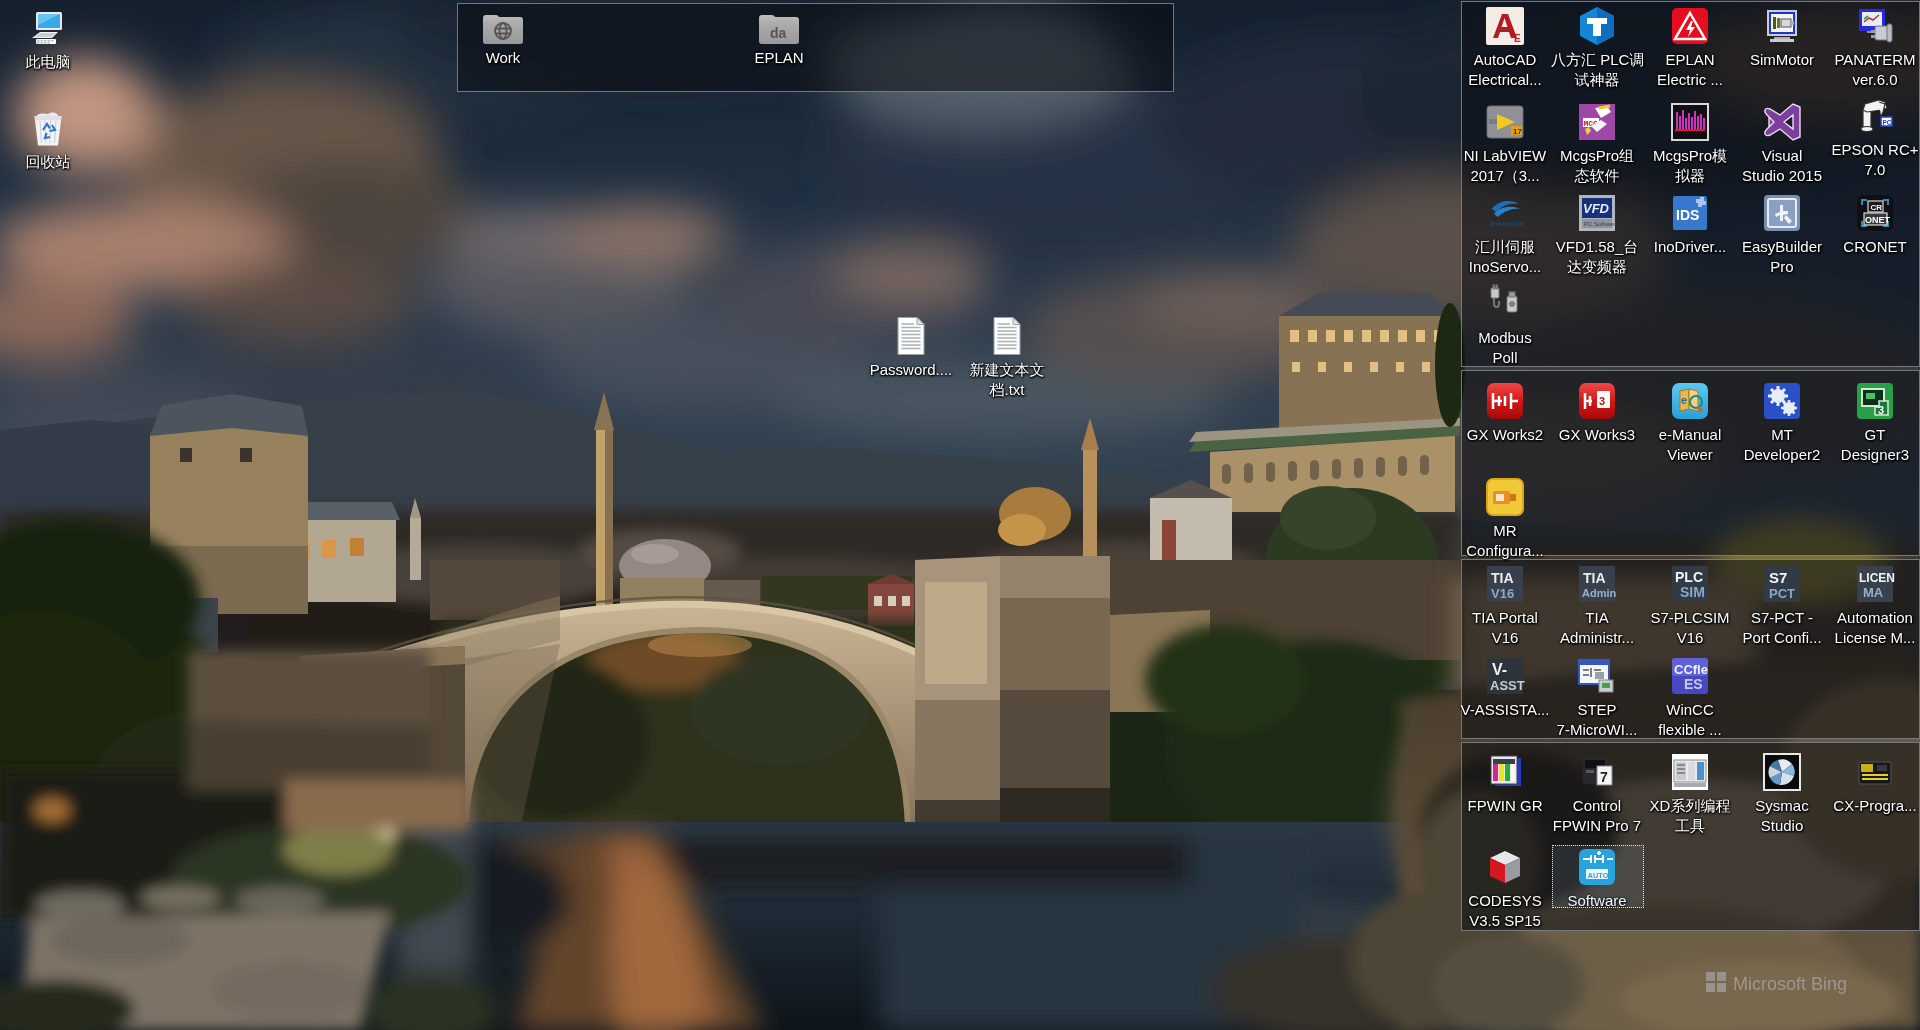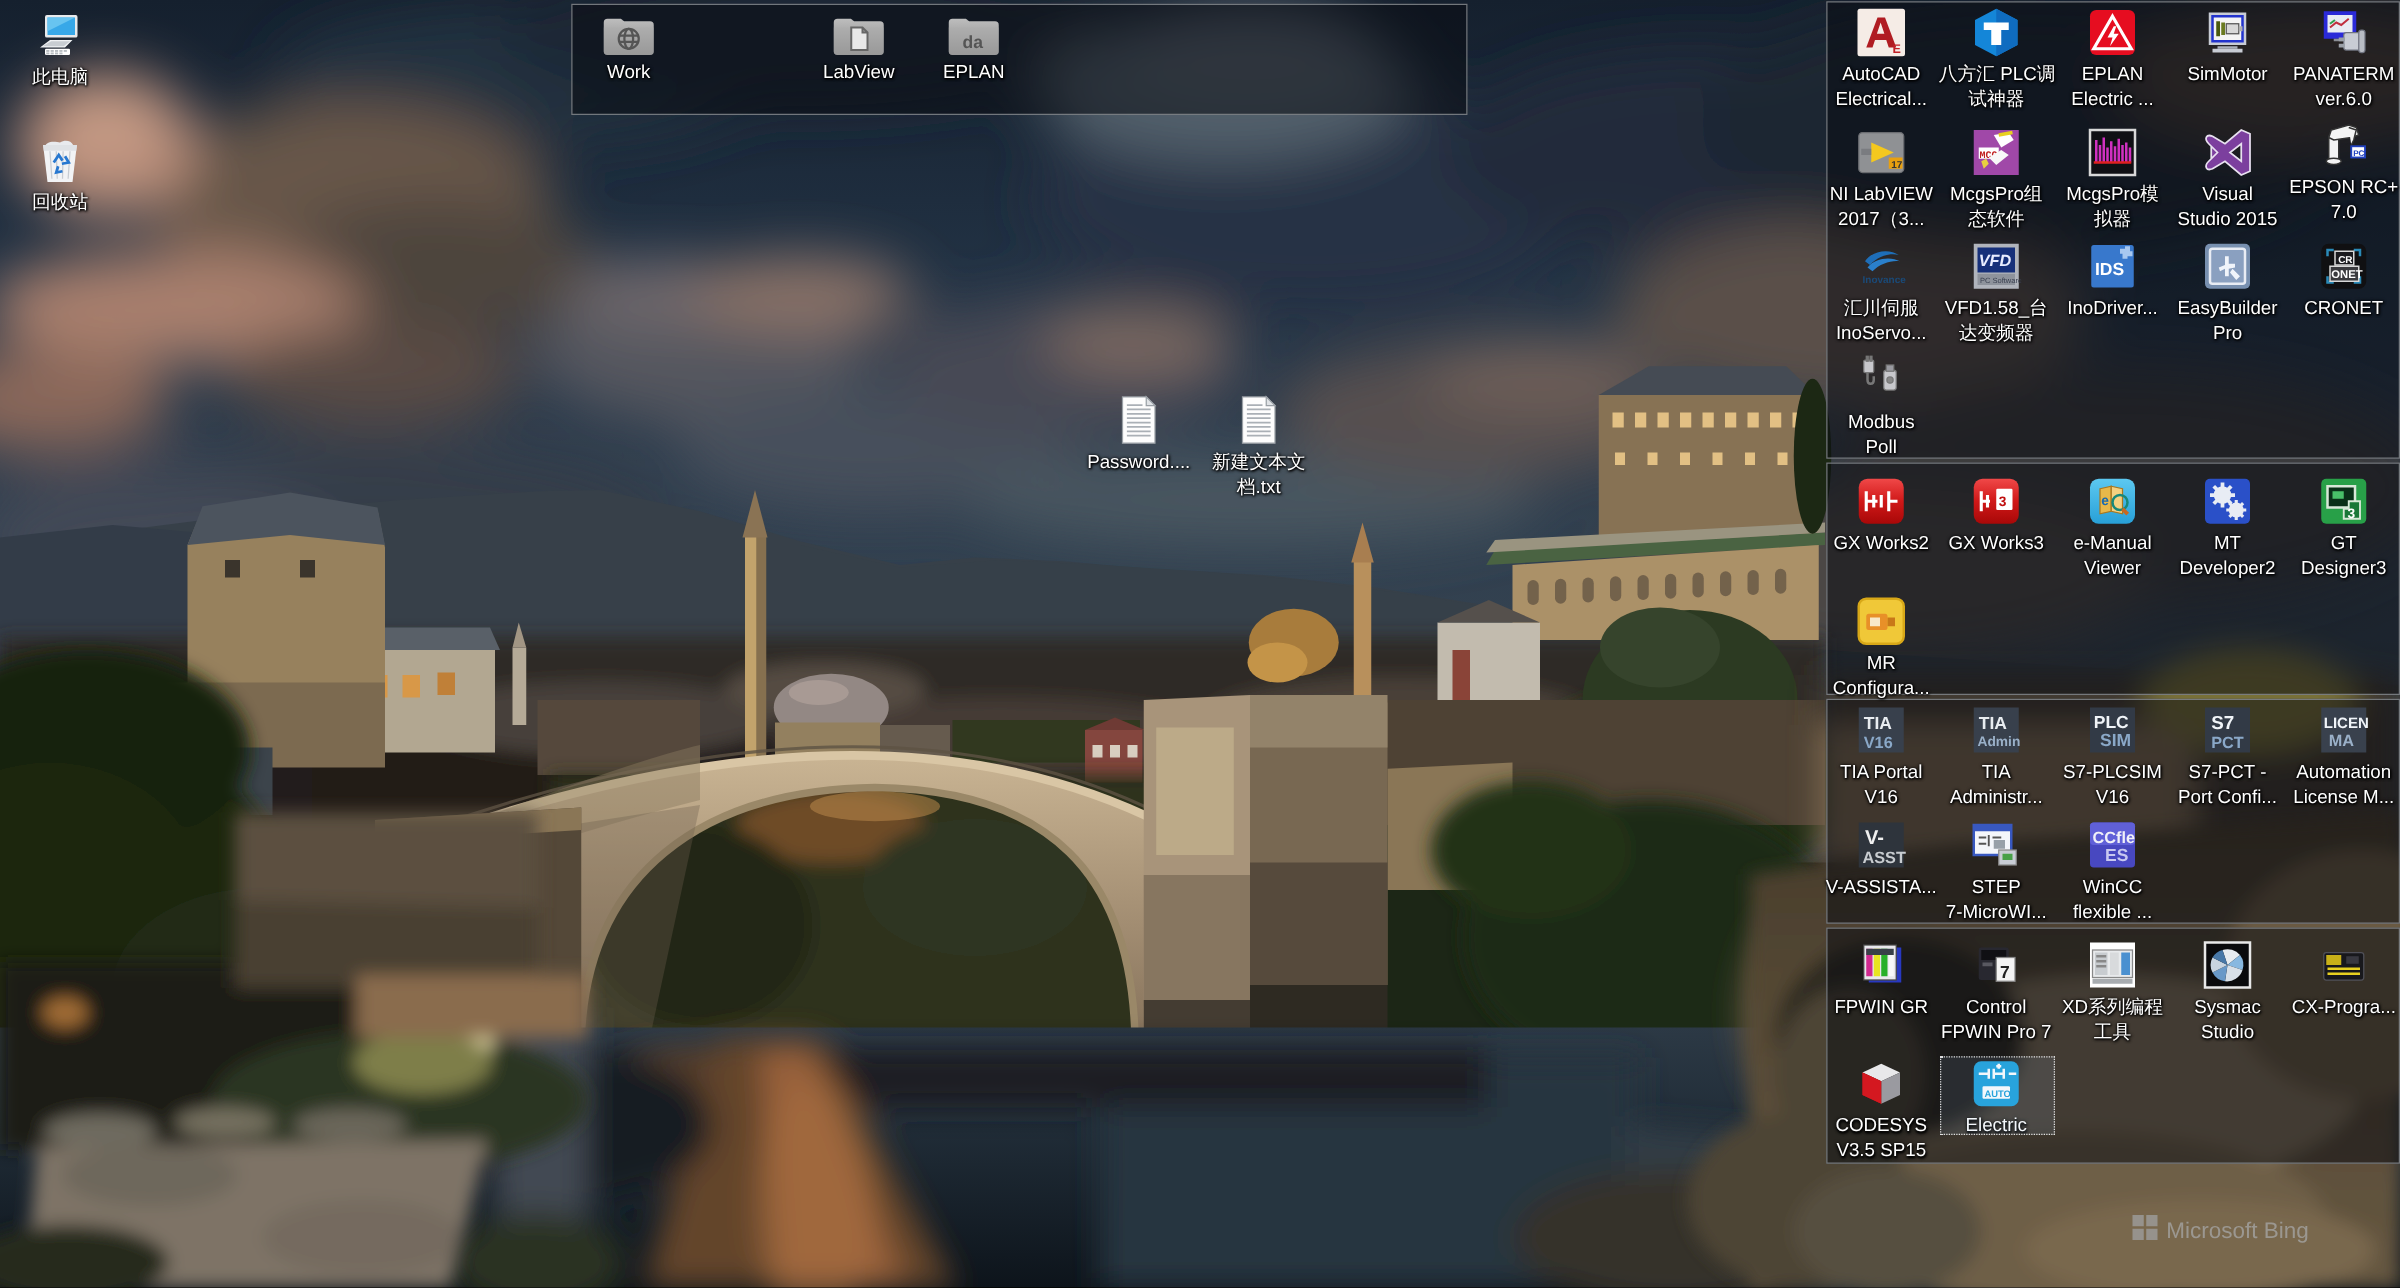--- a/index.html
+++ b/index.html
@@ -320,35 +320,20 @@
           <path d="M2 6 C2 4 3 3 5 3 L15 3 C17 3 17 5 19 5 L39 5 C41 5 42 6 42 8 L42 29 C42 31 41 32 39 32 L5 32 C3 32 2 31 2 29 Z" fill="url(#fg503)"></path>
           <path d="M2 10 L42 10 L42 29 C42 31 41 32 39 32 L5 32 C3 32 2 31 2 29 Z" fill="#ababab" opacity="0.5"></path>
           <g fill="none" stroke="#555" stroke-width="1.8">
             <circle cx="22" cy="19" r="8"></circle>
             <ellipse cx="22" cy="19" rx="3.5" ry="8"></ellipse>
             <path d="M14.5 16.5 L29.5 16.5 M14.5 21.5 L29.5 21.5"></path>
           </g>
         </svg></div>
       <div class="lb" style="margin-top:2px;white-space:nowrap">Work</div>
     </div>
-<div class="cell" style="left:641px;top:12px;width:160px;margin-left:-34px">
-      <div style="width:44px;height:34px;margin:0 auto"><svg width="44" height="34" viewBox="0 0 44 34">
-          <defs>
-            <linearGradient id="fg687" x1="0" y1="0" x2="0" y2="1">
-              <stop offset="0" stop-color="#bdbdbd"></stop>
-              <stop offset="0.55" stop-color="#9e9e9e"></stop>
-              <stop offset="1" stop-color="#868686"></stop>
-            </linearGradient>
-          </defs>
-          <path d="M2 6 C2 4 3 3 5 3 L15 3 C17 3 17 5 19 5 L39 5 C41 5 42 6 42 8 L42 29 C42 31 41 32 39 32 L5 32 C3 32 2 31 2 29 Z" fill="url(#fg687)"></path>
-          <path d="M2 10 L42 10 L42 29 C42 31 41 32 39 32 L5 32 C3 32 2 31 2 29 Z" fill="#ababab" opacity="0.5"></path>
-          <path d="M16 10 L25 10 L29 14 L29 28 L16 28 Z M25 10 L25 14 L29 14" fill="#e8e8e8" stroke="#666" stroke-width="1.6"></path>
-        </svg></div>
-      <div class="lb" style="margin-top:2px;white-space:nowrap">LabView</div>
-    </div>
 <div class="cell" style="left:733px;top:12px;width:160px;margin-left:-34px">
       <div style="width:44px;height:34px;margin:0 auto"><svg width="44" height="34" viewBox="0 0 44 34">
           <defs>
             <linearGradient id="fg779" x1="0" y1="0" x2="0" y2="1">
               <stop offset="0" stop-color="#bdbdbd"></stop>
               <stop offset="0.55" stop-color="#9e9e9e"></stop>
               <stop offset="1" stop-color="#868686"></stop>
             </linearGradient>
           </defs>
           <path d="M2 6 C2 4 3 3 5 3 L15 3 C17 3 17 5 19 5 L39 5 C41 5 42 6 42 8 L42 29 C42 31 41 32 39 32 L5 32 C3 32 2 31 2 29 Z" fill="url(#fg779)"></path>
@@ -793,21 +778,21 @@
 <div class="cell" style="left:1551px;top:847px">
       <div class="ic"><svg width="40" height="40" viewBox="0 0 40 40">
           <rect x="2" y="2" width="36" height="36" rx="6" fill="#18a0dc"></rect>
           <g stroke="#fff" stroke-width="2" fill="none">
             <path d="M6 12 L14 12 M14 8 L14 16 M18 8 L18 16 M18 12 L26 12 M26 8 L26 16 M30 12 L36 12"></path>
             <path d="M22 4 L22 8 M20 6 L24 6"></path>
           </g>
           <rect x="9" y="22" width="22" height="10" rx="1" fill="#fff"></rect>
           <text x="10.5" y="30.5" font-family="Liberation Sans" font-size="7.5" font-weight="bold" fill="#18a0dc">AUTO</text>
         </svg></div>
-      <div class="lb">Electric</div>
+      <div class="lb">Software</div>
     </div>
 <div style="position:absolute;left:1552px;top:845px;width:92px;height:63px;border:1px dotted rgba(255,255,255,0.85);background:rgba(160,190,220,0.12);box-sizing:border-box"></div>
 <div style="position:absolute;left:1703px;top:966px;width:220px;height:30px;opacity:0.62"><svg width="220" height="30" viewBox="0 0 220 30">
         <g fill="#a8adb3">
           <rect x="3" y="6" width="9" height="9"></rect>
           <rect x="14" y="6" width="9" height="9"></rect>
           <rect x="3" y="17" width="9" height="9"></rect>
           <rect x="14" y="17" width="9" height="9"></rect>
         </g>
         <text x="30" y="24" font-family="Liberation Sans" font-size="18" fill="#b0b4ba">Microsoft Bing</text>

